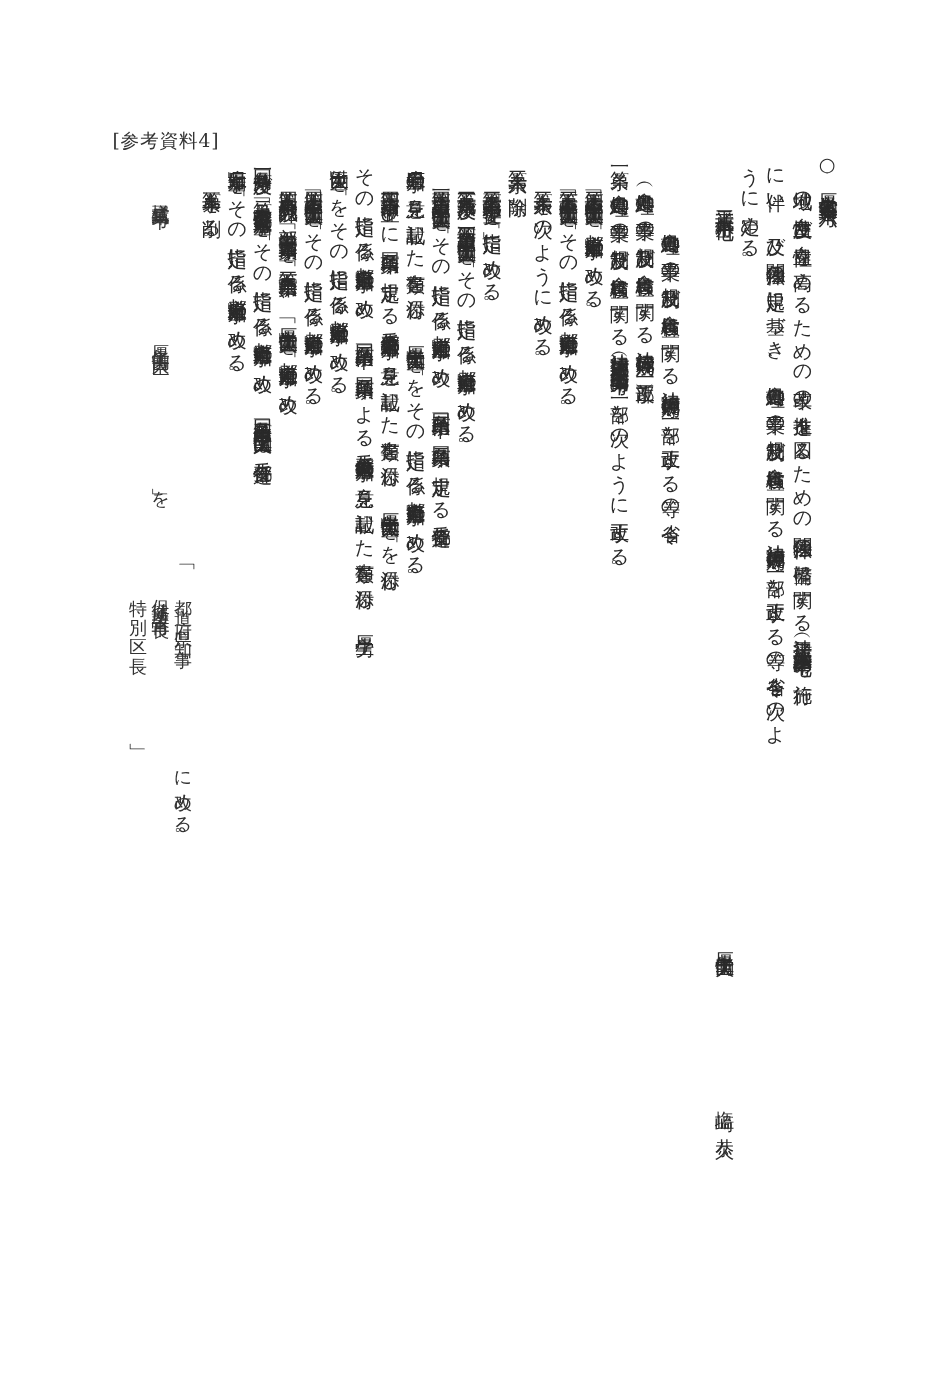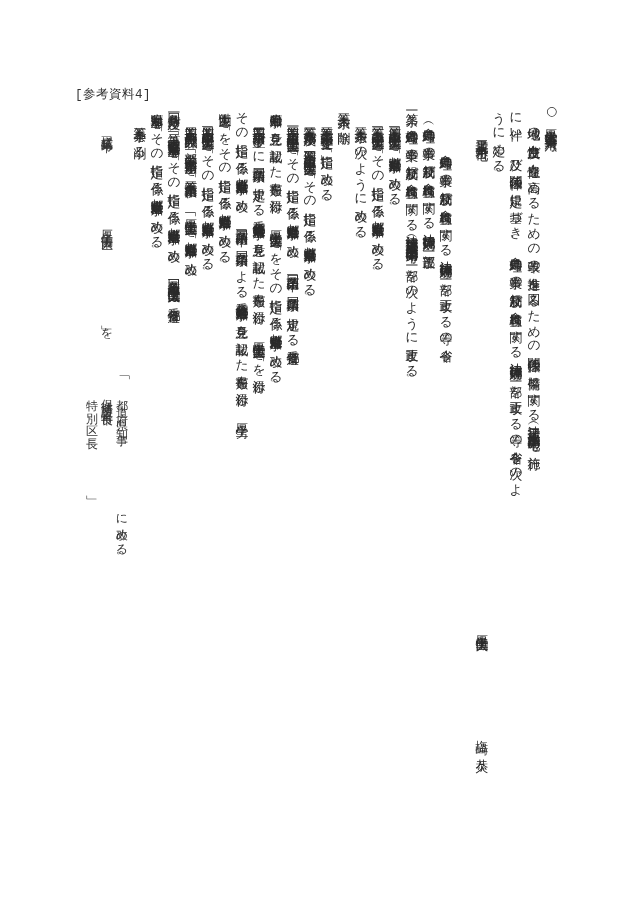--- a/index.html
+++ b/index.html
@@ -1,19 +1,19 @@
 <!DOCTYPE html>
 <html><head>
 <meta charset="utf-8">
 <style>
   html, body { margin:0; padding:0; background:#ffffff; }
   body { width:630px; height:916px; position:relative; overflow:hidden;
          font-family:"DejaVu Serif","Liberation Serif",serif; color:#2a2a2a; }
   .ref-label { position:absolute; left:75px; top:86px; font-size:12.5px; color:#333;
-               white-space:nowrap; letter-spacing:0.5px;font-family:Liberation Mono, monospace; }
+               white-space:nowrap; letter-spacing:0.5px; }
   .col { position:absolute; writing-mode:vertical-rl; -webkit-writing-mode:vertical-rl;
          font-size:12.8px; line-height:16px; letter-spacing:0.9px; white-space:nowrap;
          text-orientation:mixed; }
   .form-block { position:absolute; }
   .fcol { position:absolute; writing-mode:vertical-rl; font-size:12px; line-height:15px;
           letter-spacing:1px; white-space:nowrap; color:#333; }
   .spread { letter-spacing:7px; }
   .spread2 { letter-spacing:13px; }
 </style>
 </head>

